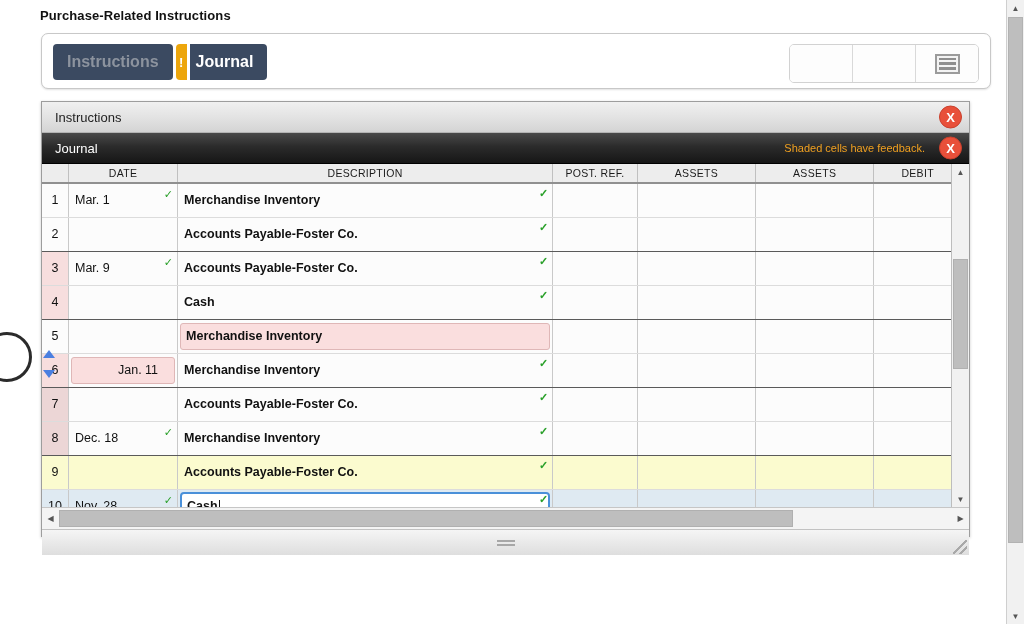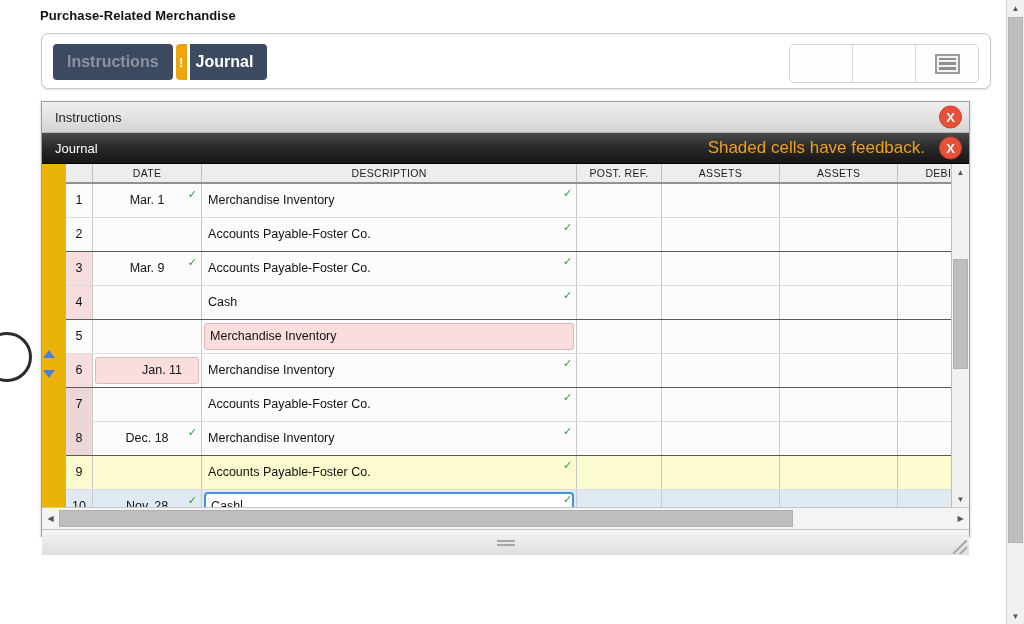--- a/index.html
+++ b/index.html
@@ -90,35 +90,35 @@
     color: #222; font-size: 13px; padding-left: 13px;
   }
   .bar-journal {
     background: linear-gradient(to bottom, #4a4a4a 0%, #2b2b2b 45%, #161616 100%);
     color: #ffffff; font-size: 13px; padding-left: 13px;
     border-bottom: 1px solid #000;
   }
   .feedback-note {
     position: absolute; right: 44px; top: 50%;
     transform: translateY(-50%);
-    color: #f0a020; font-size: 17px; white-space: nowrap;
+    color: #f0a020; font-size: 11px; white-space: nowrap;
   }
   .xbtn {
     position: absolute; right: 7px; top: 50%;
     transform: translateY(-50%);
     width: 21px; height: 21px; border-radius: 50%;
     background: #e8503a;
     border: 1px solid #c9402c;
     color: #fff; font-size: 13px; font-weight: bold;
     display: flex; align-items: center; justify-content: center;
     line-height: 1; cursor: pointer;
   }
 
   
-  .grid-wrap { position: relative; height: 343px; background: #eab308; display: flex; padding-left: 24px; }
+  .grid-wrap { position: relative; height: 343px; background: #fef9c3; display: flex; }
   .grid-scroll { flex: 1; overflow: hidden; position: relative; }
   table.journal { border-collapse: collapse; width: 920px; table-layout: fixed; }
   table.journal th {
     background: #ededed;
     border-right: 1px solid #c0c0c0;
     border-bottom: 2px solid #909090;
     font-size: 10.5px; font-weight: normal; color: #1b1b1b;
     height: 18px; padding: 0;
     letter-spacing: .3px;
   }
@@ -130,22 +130,22 @@
     background: #fcfcfc;
     box-sizing: border-box;
     position: relative;
   }
   tr.group-end td { border-bottom: 1px solid #5a5a5a; }
   td.rownum {
     background: #ededed; color: #555; font-size: 9.5px;
     text-align: center; padding: 0;
     border-right: 1px solid #b8b8b8;
   }
-  td.date { text-align: center; padding-right: 18px; }
-  td.desc { text-align: left; }
+  td.date { text-align: left; padding-right: 18px; }
+  td.desc { text-align: left; font-weight: bold; }
   .chk {
     position: absolute; color: #2aa02a; font-size: 11px;
     line-height: 1;
   }
   .chk-date { right: 4px; top: 5px; }
   .chk-desc { right: 4px; top: 4px; }
 
   
   .rn-pink   { background: #f7dede !important; }
   .rn-orange { background: #f6d9a8 !important; }
@@ -254,21 +254,21 @@
   .ps-arrow { height: 16px; display:flex; align-items:center; justify-content:center; font-size:8px; color:#555; }
   .ps-arrow.bot { position:absolute; bottom:0; left:0; right:0; }
   .ps-thumb {
     position: absolute; left: 1px; right: 1px; top: 17px; height: 524px;
     background: #bebebe; border: 1px solid #b2b2b2;
   }
 </style>
 </head>
 <body>
 
-<div class="page-title">Purchase-Related Merchandise</div>
+<div class="page-title">Purchase-Related Instructions</div>
 
 <div class="tabbar">
   <div class="tabs">
     <div class="tab tab-dark">
       <span>Instructions</span>
     </div>
     <div class="bang">!</div>
     <div class="tab tab-active">
       <span>Journal</span>
     </div>

